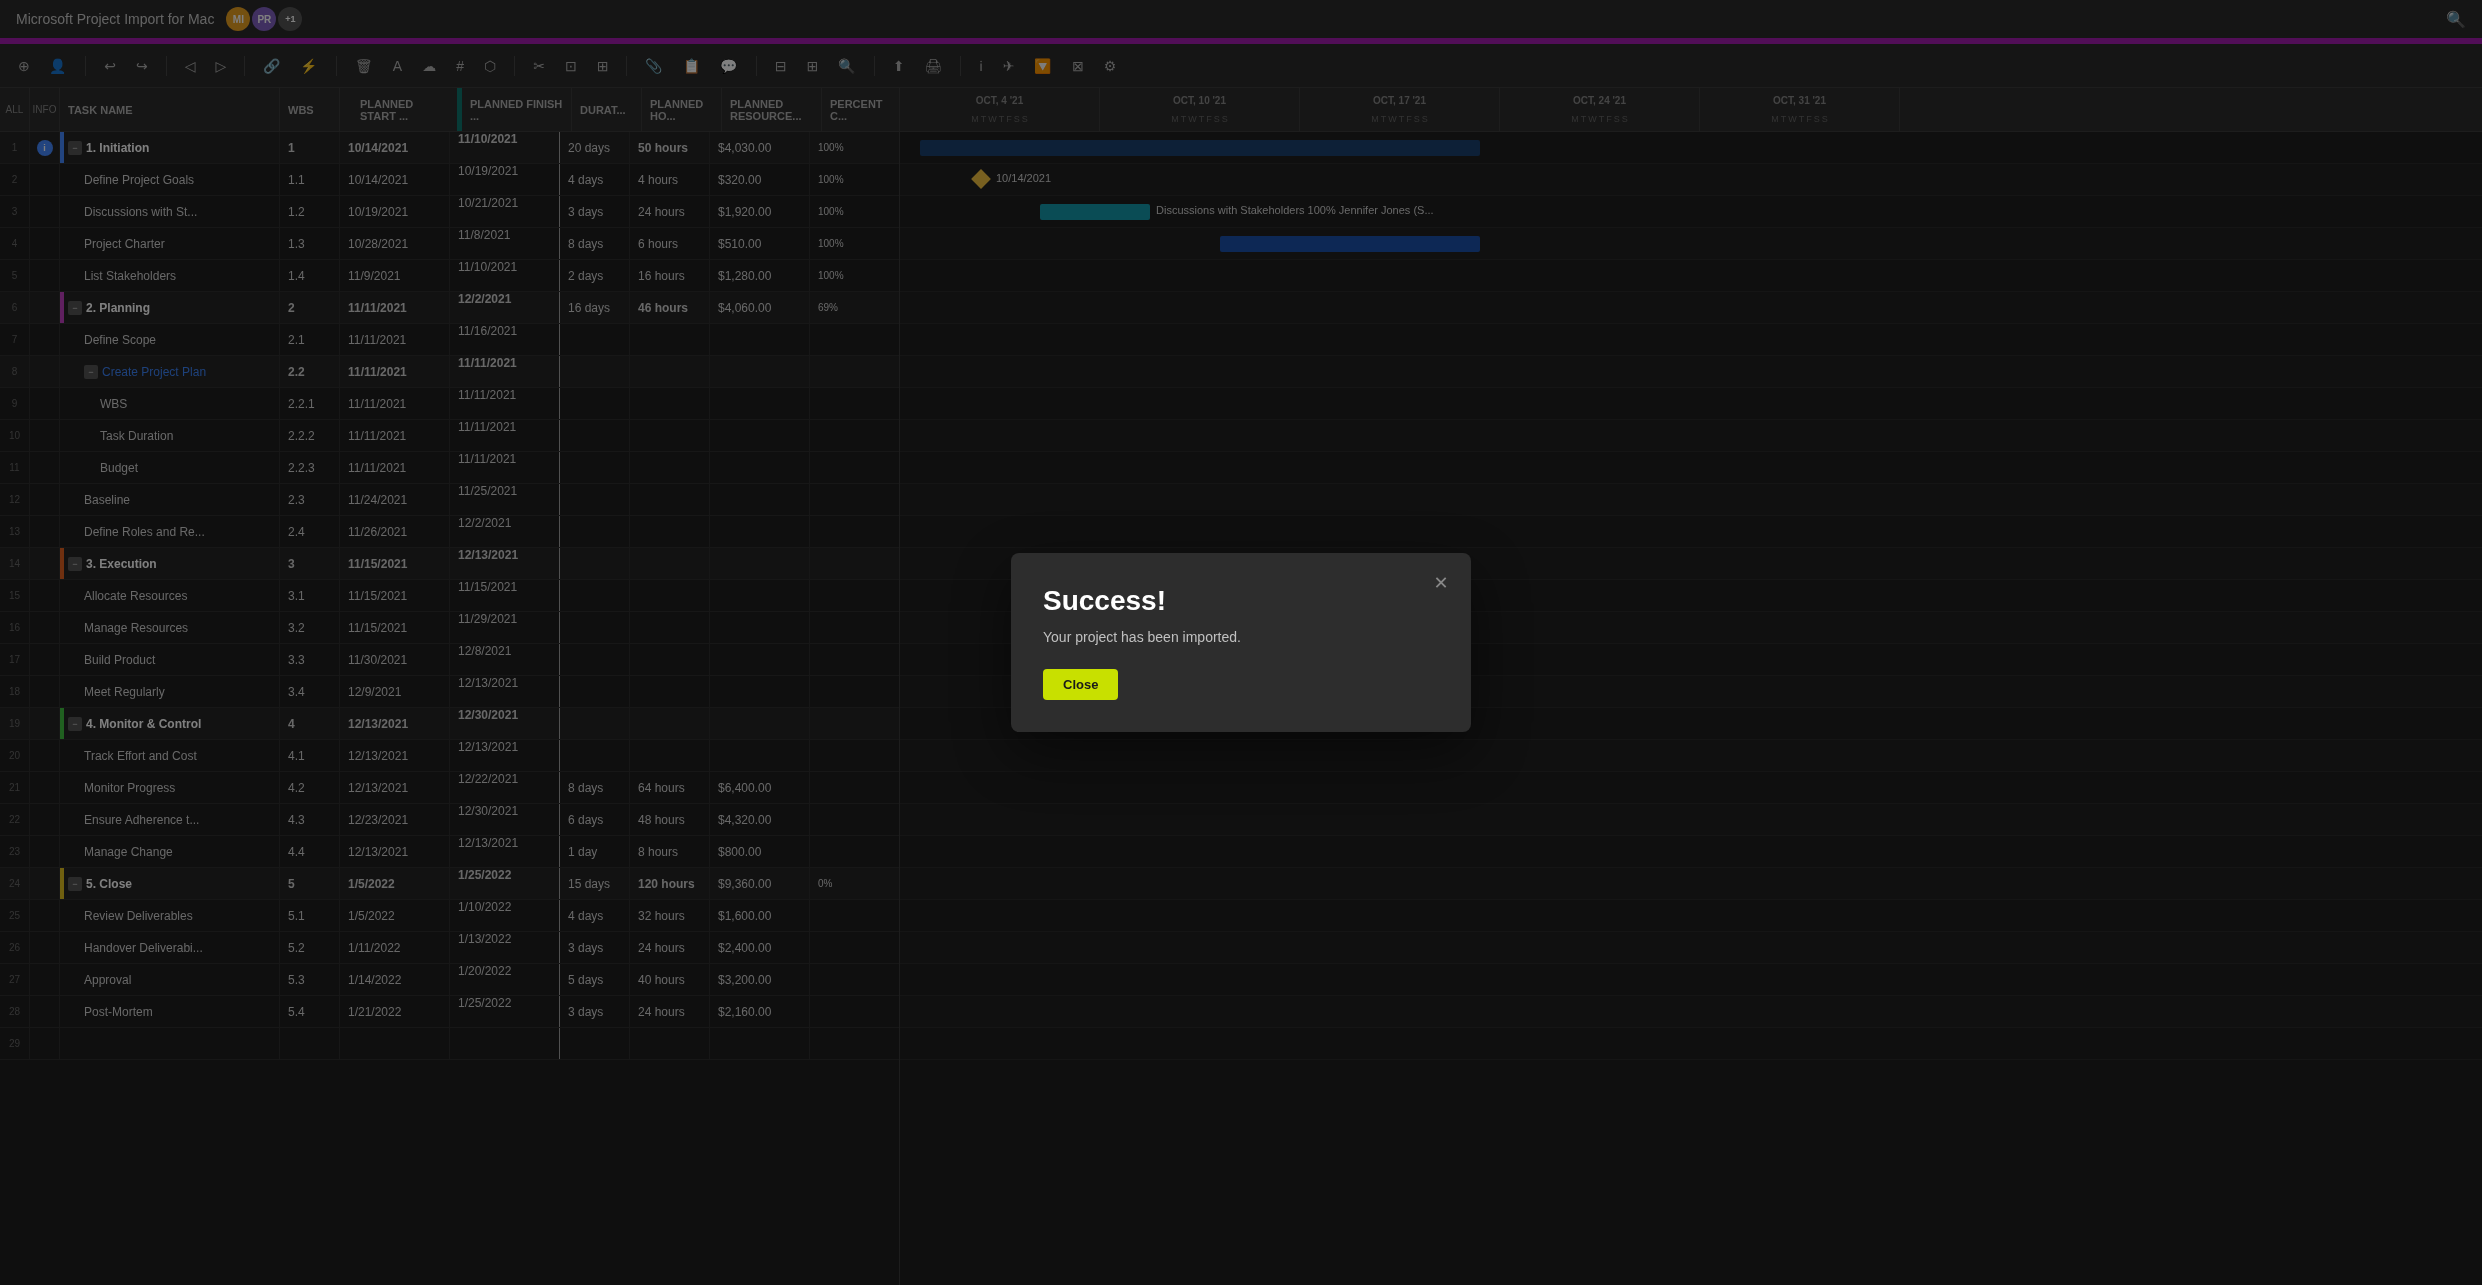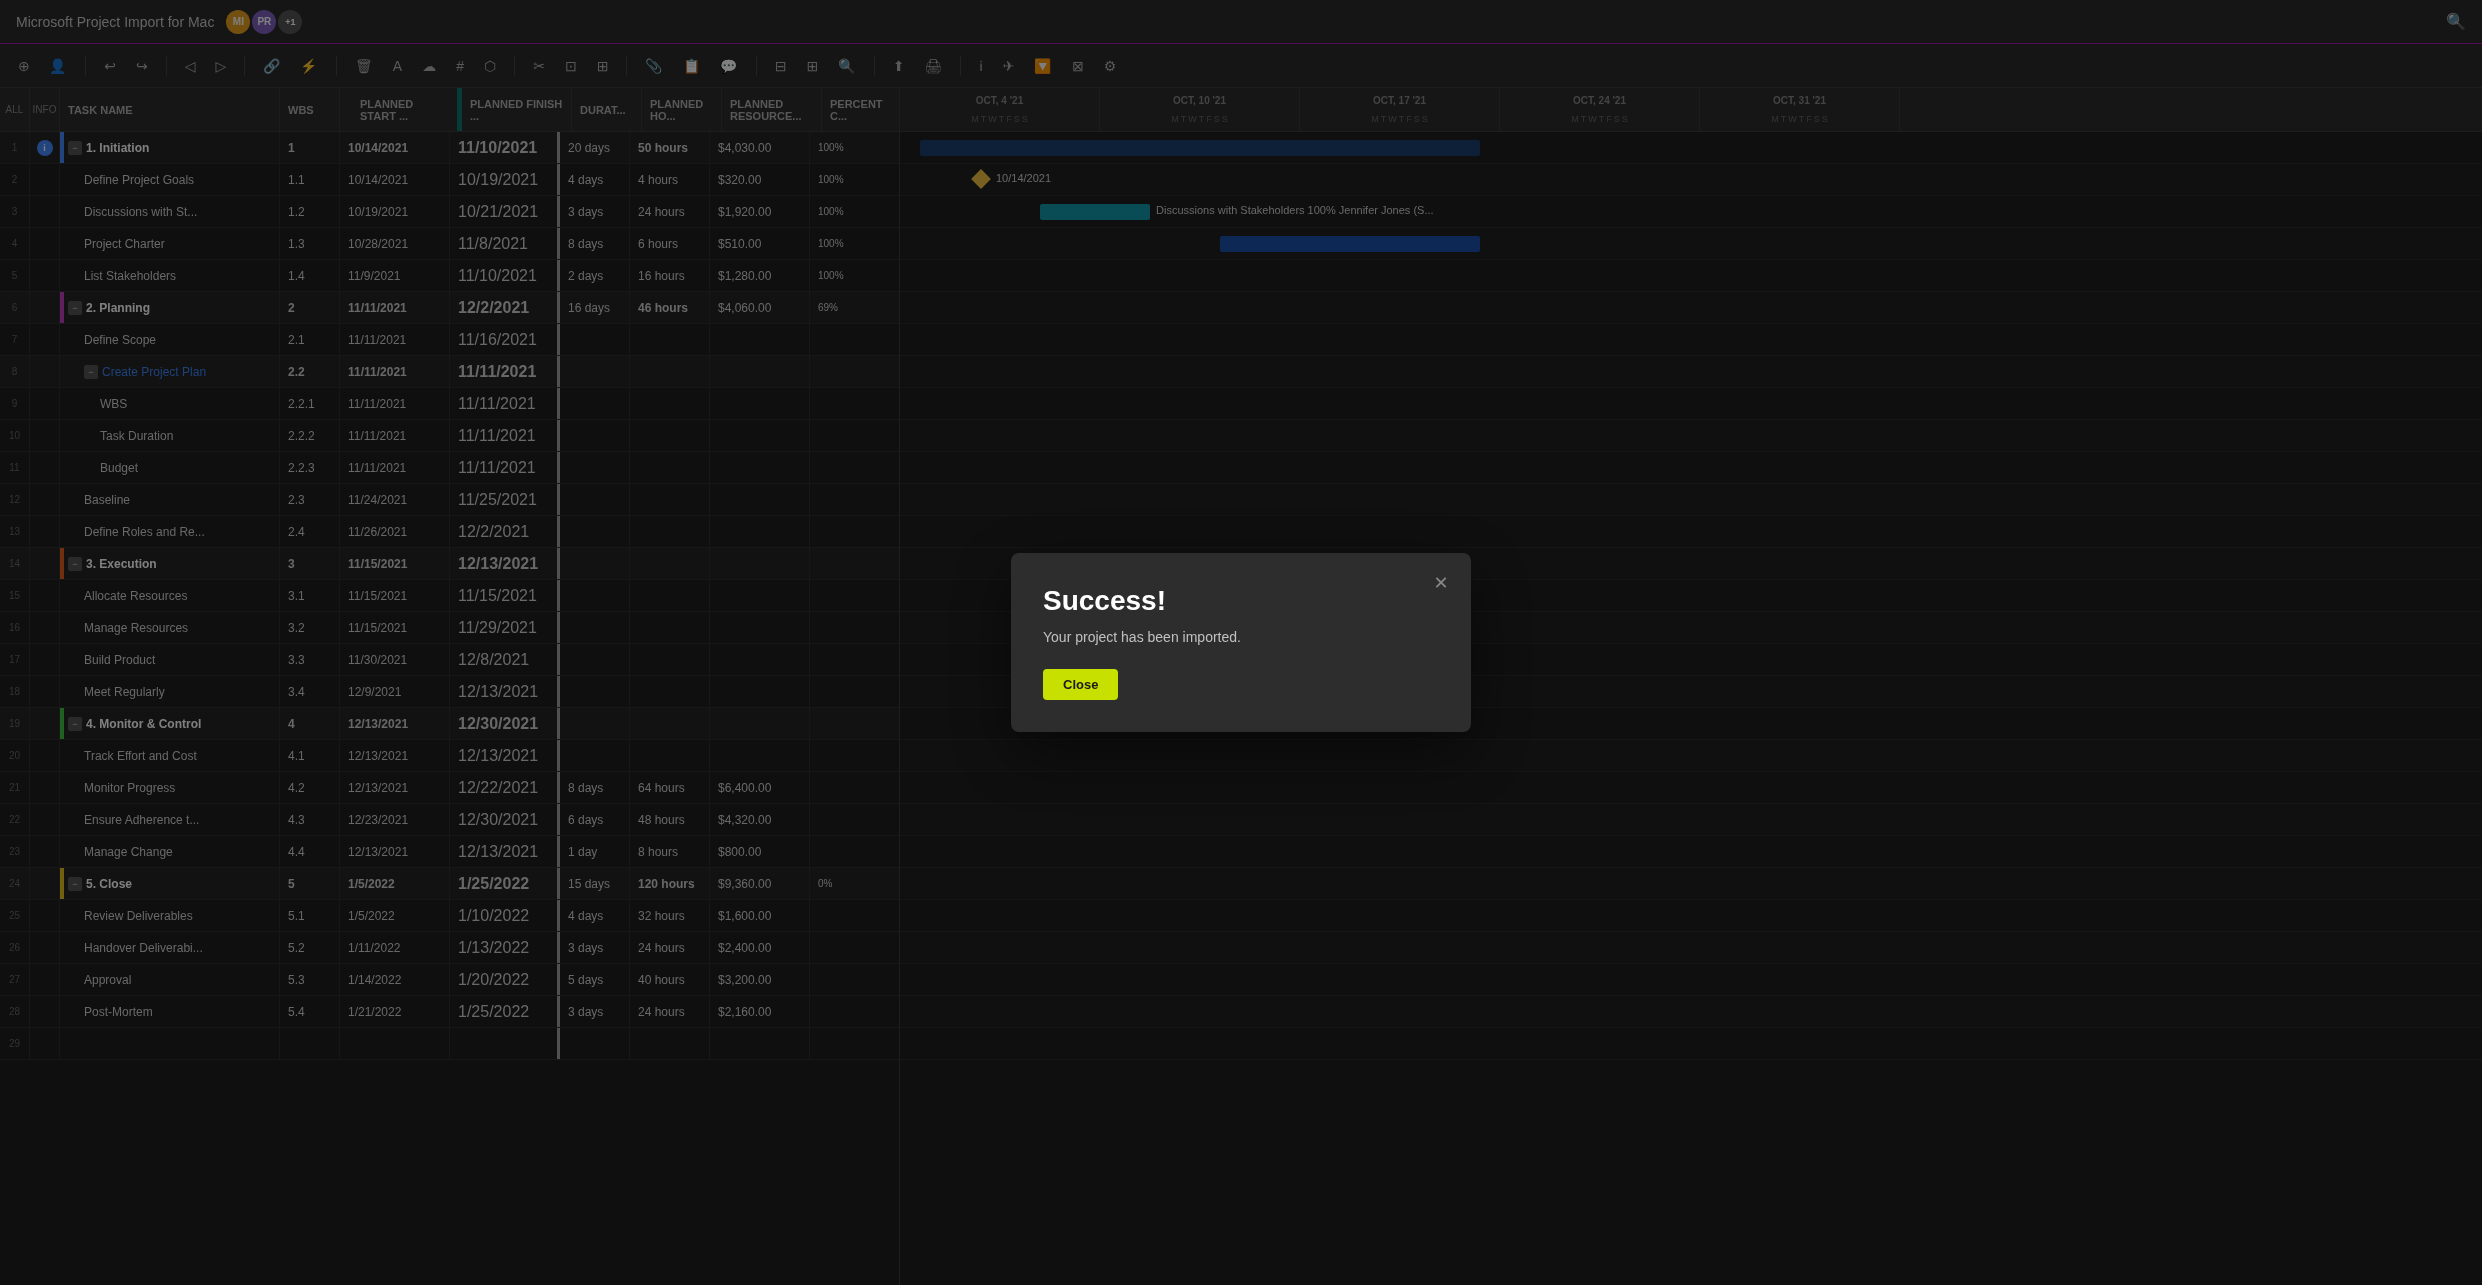--- a/index.html
+++ b/index.html
@@ -14,21 +14,21 @@
     }
 
     
     .title-bar {
       background: #2a2a2a;
       height: 44px;
       display: flex;
       align-items: center;
       padding: 0 16px;
       gap: 12px;
-      border-bottom: 1px solid #a21caf;
+      border-bottom: 6px solid #a21caf;
     }
     .title-bar-title {
       font-size: 14px;
       color: #c8c8c8;
       font-weight: 500;
     }
     .avatar-group {
       display: flex;
       align-items: center;
       gap: 2px;
@@ -176,26 +176,25 @@
       border-right: 1px solid #2e2e2e;
       padding: 0 8px;
       height: 100%;
       display: flex;
       align-items: center;
       font-size: 12px;
     }
     .row-finish {
       width: 110px;
       min-width: 110px;
-      border-right: 3px solid #a3a3a3;
+      border-right: 1px solid #a3a3a3;
       padding: 0 8px;
       height: 100%;
       display: flex;
-      align-items: center;
-      font-size: 16px;
+      font-size: 12px;
     }
     .row-duration {
       width: 70px;
       min-width: 70px;
       border-right: 1px solid #2e2e2e;
       padding: 0 8px;
       height: 100%;
       display: flex;
       align-items: center;
       font-size: 12px;

